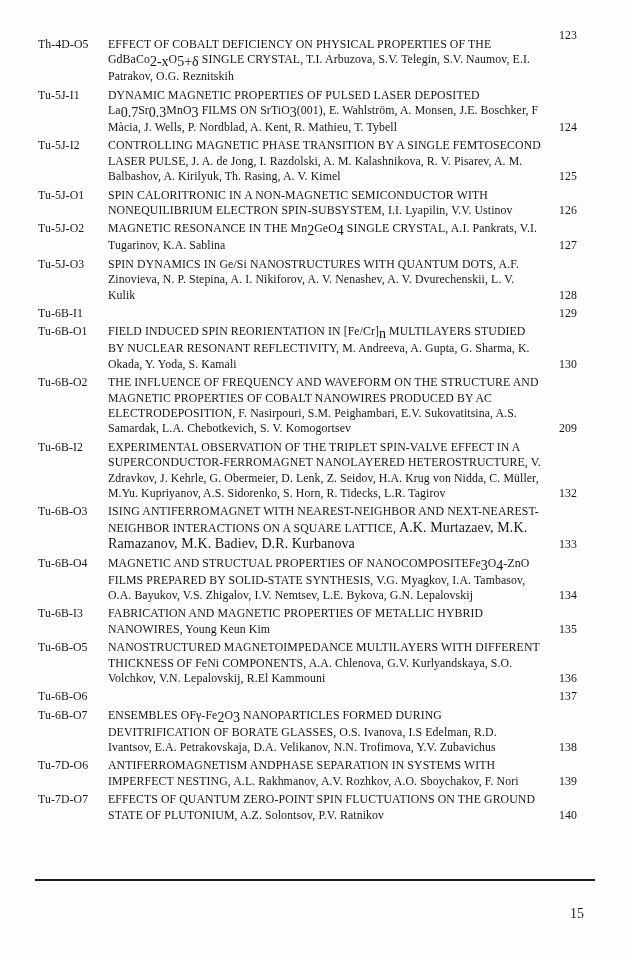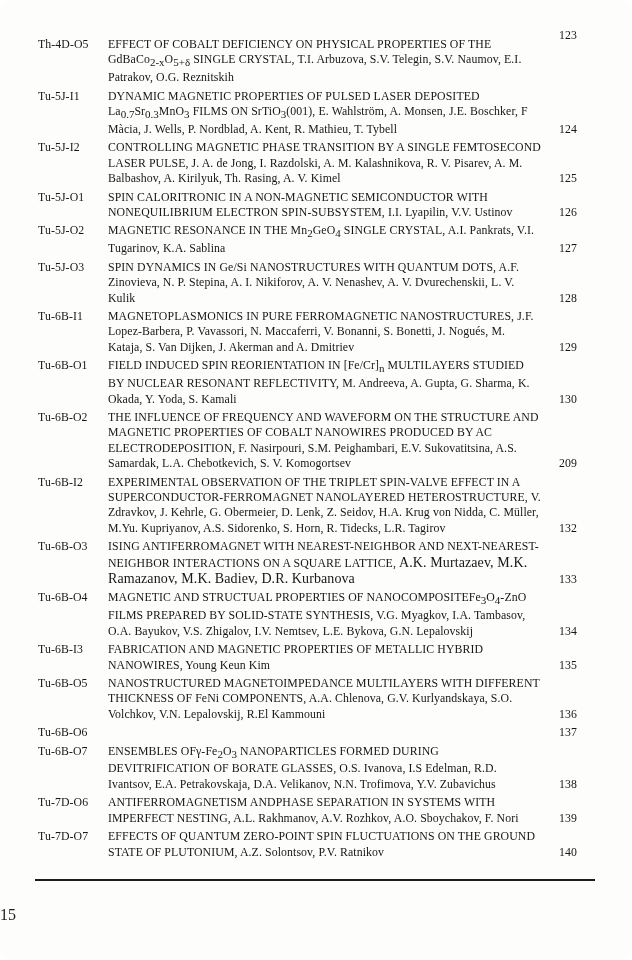--- a/index.html
+++ b/index.html
@@ -18,29 +18,29 @@
     display:flex; align-items:flex-start;
     margin-bottom:3px;
     font-size:11.8px; line-height:15.4px;
     letter-spacing:0.1px;
   }
   .code { flex:0 0 70px; white-space:nowrap; }
   .body { flex:0 0 434px; }
   .pagenum { flex:1 1 auto; text-align:right; align-self:flex-end; }
   .pagenum.top { align-self:flex-start; margin-top:-9px; }
   .seg-u  { text-underline-offset:2px; }
-  .seg-sub { font-size:11px; letter-spacing:0; vertical-align:-2.5px; }
+  .seg-sub { font-size:14px; letter-spacing:0; vertical-align:-2.5px; }
   .seg-big { font-size:14px; }
   .footer-rule {
     position:absolute; left:35px; top:879px;
     width:560px; height:2px; background:#1c1c1c;
   }
   .footer-pagenum {
     position:absolute; top:906px; left:0; width:584px;
-    text-align:left; font-size:16px; color:#1c1c1c;
+    text-align:right; font-size:14px; color:#1c1c1c;
   }
 </style>
 </head>
 <body>
 
 <main class="page">
   <section class="toc" id="entry-list">
       <div class="entry">
         <div class="code">Th-4D-O5</div>
         <div class="body"><span>EFFECT OF COBALT DEFICIENCY ON PHYSICAL PROPERTIES OF THE GdBaCo</span><span class="seg-sub">2-x</span><span>O</span><span class="seg-sub">5+δ</span><span> SINGLE CRYSTAL, T.I. Arbuzova, </span><span class="seg-u">S.V. Telegin</span><span>, S.V. Naumov, E.I. Patrakov, O.G. Reznitskih</span></div>
@@ -66,21 +66,20 @@
         <div class="body"><span>MAGNETIC RESONANCE IN THE Mn</span><span class="seg-sub">2</span><span>GeO</span><span class="seg-sub">4</span><span> SINGLE CRYSTAL, A.I. Pankrats, </span><span class="seg-u">V.I. Tugarinov</span><span>, K.A. Sablina</span></div>
         <div class="pagenum">127</div>
       </div>
       <div class="entry">
         <div class="code">Tu-5J-O3</div>
         <div class="body"><span>SPIN DYNAMICS IN Ge/Si NANOSTRUCTURES WITH QUANTUM DOTS, </span><span class="seg-u">A.F. Zinovieva</span><span>, N. P. Stepina, A. I. Nikiforov, A. V. Nenashev, A. V. Dvurechenskii, L. V. Kulik</span></div>
         <div class="pagenum">128</div>
       </div>
       <div class="entry">
         <div class="code">Tu-6B-I1</div>
-        <div class="body"><span>MAGNETOPLASMONICS IN PURE FERROMAGNETIC NANOSTRUCTURES, </span><span class="seg-u">J.F. Lopez-Barbera</span><span>, P. Vavassori, N. Maccaferri, V. Bonanni, S. Bonetti, J. Nogués, M. Kataja, S. Van Dijken, J. Akerman and A. Dmitriev</span></div>
         <div class="pagenum">129</div>
       </div>
       <div class="entry">
         <div class="code">Tu-6B-O1</div>
         <div class="body"><span>FIELD INDUCED SPIN REORIENTATION IN [Fe/Cr]</span><span class="seg-sub">n</span><span> MULTILAYERS STUDIED BY NUCLEAR RESONANT REFLECTIVITY, </span><span class="seg-u">M. Andreeva</span><span>, A. Gupta, G. Sharma, K. Okada, Y. Yoda, S. Kamali</span></div>
         <div class="pagenum">130</div>
       </div>
       <div class="entry">
         <div class="code">Tu-6B-O2</div>
         <div class="body"><span>THE INFLUENCE OF FREQUENCY AND WAVEFORM ON THE STRUCTURE AND MAGNETIC PROPERTIES OF COBALT NANOWIRES PRODUCED BY AC ELECTRODEPOSITION, </span><span class="seg-u">F. Nasirpouri</span><span>, S.M. Peighambari, E.V. Sukovatitsina, A.S. Samardak, L.A. Chebotkevich, S. V. Komogortsev</span></div>

